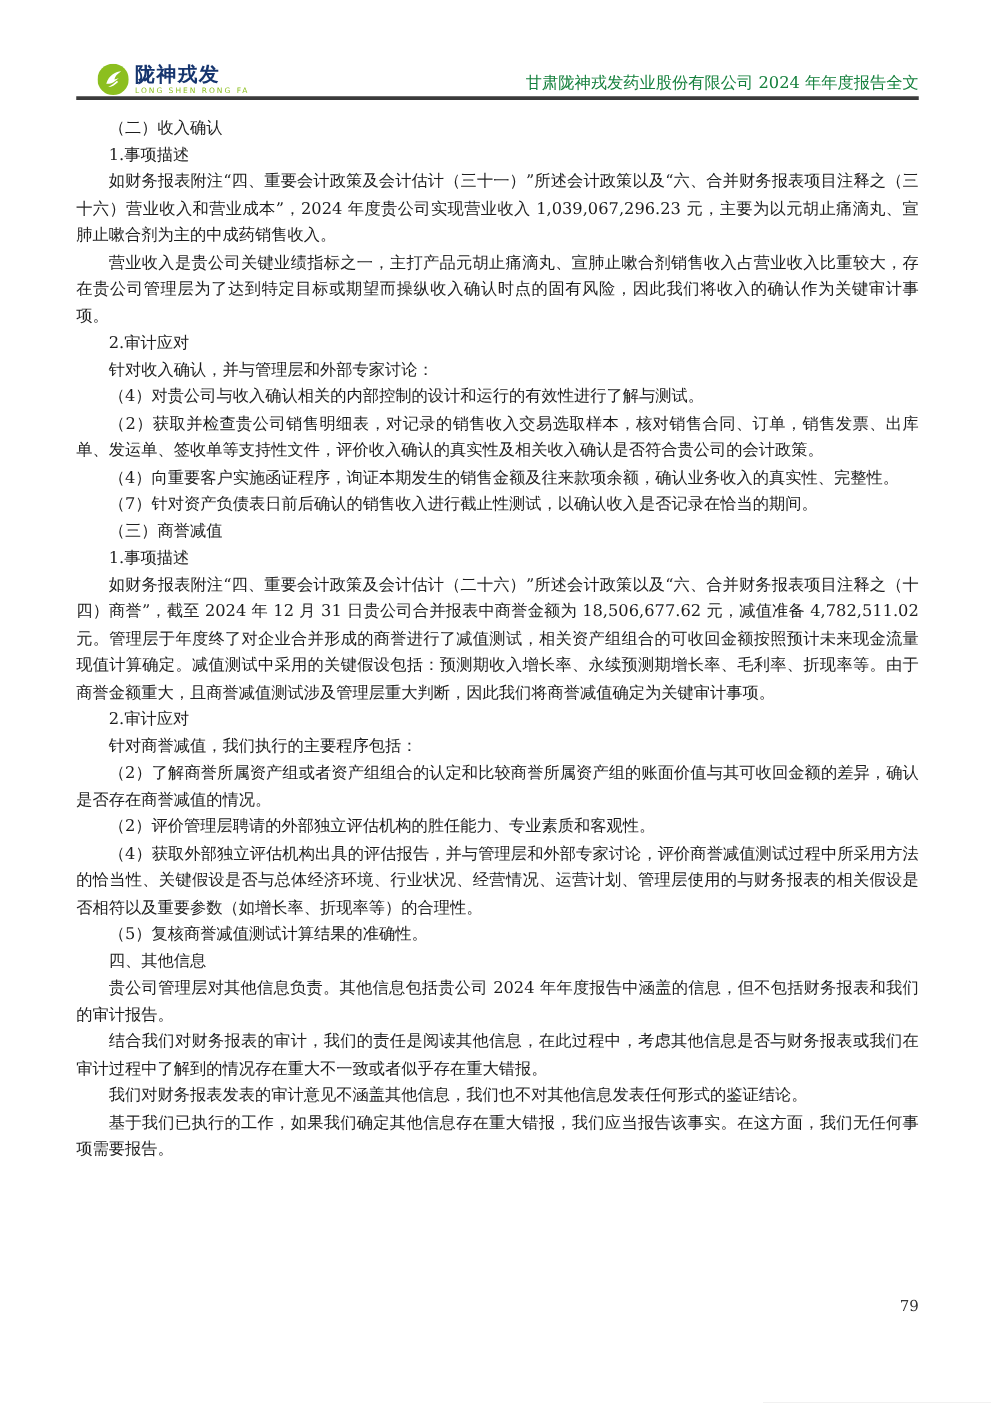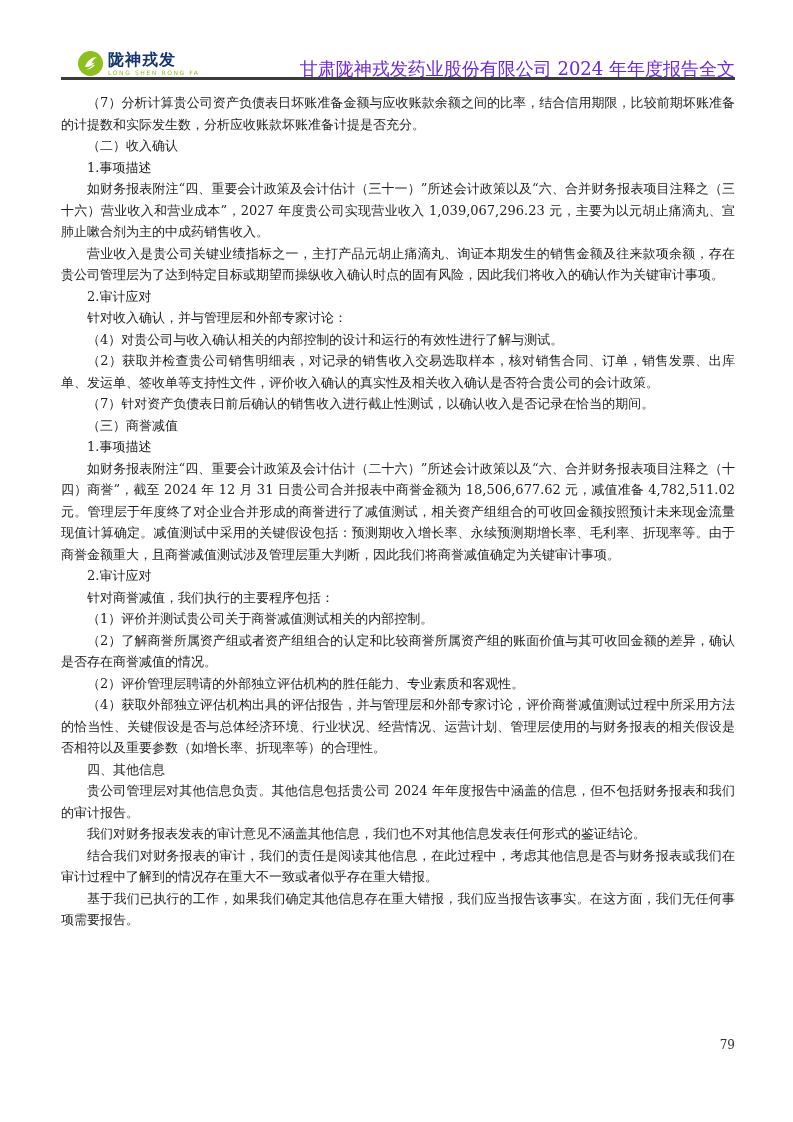--- a/index.html
+++ b/index.html
@@ -35,22 +35,22 @@
     font-size: 6px;
     color: #8cbf1f;
     letter-spacing: 1.6px;
     font-family: "DejaVu Sans", "Liberation Sans", sans-serif;
     white-space: nowrap;
   }
   .header-title {
     position: absolute;
     top: 57px;
     right: 58px;
-    font-size: 18px;
-    color: #6d28d9;
+    font-size: 13px;
+    color: #15803d;
     white-space: nowrap;
   }
   .header-rule {
     position: absolute;
     left: 61px;
     right: 58px;
     top: 77px;
     height: 3px;
     background: #3b3b3b;
   }
@@ -95,41 +95,41 @@
       <span class="logo-cn">陇神戎发</span>
       <span class="logo-en">LONG SHEN RONG FA</span>
     </div>
   </div>
 
   <div class="header-title">甘肃陇神戎发药业股份有限公司 2024 年年度报告全文</div>
 
   <div class="header-rule"></div>
 
   <div class="doc-body">
-      <p>（7）分析计算贵公司资产负债表日坏账准备金额与应收账款余额之间的比率，结合信用期限，比较前期坏账准备的计提数和实际发生数，分析应收账款坏账准备计提是否充分。</p>
       <p>（二）收入确认</p>
       <p>1.事项描述</p>
-      <p>如财务报表附注“四、重要会计政策及会计估计（三十一）”所述会计政策以及“六、合并财务报表项目注释之（三十六）营业收入和营业成本”，2027 年度贵公司实现营业收入 1,039,067,296.23 元，主要为以元胡止痛滴丸、宣肺止嗽合剂为主的中成药销售收入。</p>
-      <p>营业收入是贵公司关键业绩指标之一，主打产品元胡止痛滴丸、询证本期发生的销售金额及往来款项余额，存在贵公司管理层为了达到特定目标或期望而操纵收入确认时点的固有风险，因此我们将收入的确认作为关键审计事项。</p>
+      <p>如财务报表附注“四、重要会计政策及会计估计（三十一）”所述会计政策以及“六、合并财务报表项目注释之（三十六）营业收入和营业成本”，2024 年度贵公司实现营业收入 1,039,067,296.23 元，主要为以元胡止痛滴丸、宣肺止嗽合剂为主的中成药销售收入。</p>
+      <p>营业收入是贵公司关键业绩指标之一，主打产品元胡止痛滴丸、宣肺止嗽合剂销售收入占营业收入比重较大，存在贵公司管理层为了达到特定目标或期望而操纵收入确认时点的固有风险，因此我们将收入的确认作为关键审计事项。</p>
       <p>2.审计应对</p>
       <p>针对收入确认，并与管理层和外部专家讨论：</p>
       <p>（4）对贵公司与收入确认相关的内部控制的设计和运行的有效性进行了解与测试。</p>
       <p>（2）获取并检查贵公司销售明细表，对记录的销售收入交易选取样本，核对销售合同、订单，销售发票、出库单、发运单、签收单等支持性文件，评价收入确认的真实性及相关收入确认是否符合贵公司的会计政策。</p>
+      <p>（4）向重要客户实施函证程序，询证本期发生的销售金额及往来款项余额，确认业务收入的真实性、完整性。</p>
       <p>（7）针对资产负债表日前后确认的销售收入进行截止性测试，以确认收入是否记录在恰当的期间。</p>
       <p>（三）商誉减值</p>
       <p>1.事项描述</p>
       <p>如财务报表附注“四、重要会计政策及会计估计（二十六）”所述会计政策以及“六、合并财务报表项目注释之（十四）商誉”，截至 2024 年 12 月 31 日贵公司合并报表中商誉金额为 18,506,677.62 元，减值准备 4,782,511.02 元。管理层于年度终了对企业合并形成的商誉进行了减值测试，相关资产组组合的可收回金额按照预计未来现金流量现值计算确定。减值测试中采用的关键假设包括：预测期收入增长率、永续预测期增长率、毛利率、折现率等。由于商誉金额重大，且商誉减值测试涉及管理层重大判断，因此我们将商誉减值确定为关键审计事项。</p>
       <p>2.审计应对</p>
       <p>针对商誉减值，我们执行的主要程序包括：</p>
-      <p>（1）评价并测试贵公司关于商誉减值测试相关的内部控制。</p>
       <p>（2）了解商誉所属资产组或者资产组组合的认定和比较商誉所属资产组的账面价值与其可收回金额的差异，确认是否存在商誉减值的情况。</p>
       <p>（2）评价管理层聘请的外部独立评估机构的胜任能力、专业素质和客观性。</p>
       <p>（4）获取外部独立评估机构出具的评估报告，并与管理层和外部专家讨论，评价商誉减值测试过程中所采用方法的恰当性、关键假设是否与总体经济环境、行业状况、经营情况、运营计划、管理层使用的与财务报表的相关假设是否相符以及重要参数（如增长率、折现率等）的合理性。</p>
+      <p>（5）复核商誉减值测试计算结果的准确性。</p>
       <p>四、其他信息</p>
       <p>贵公司管理层对其他信息负责。其他信息包括贵公司 2024 年年度报告中涵盖的信息，但不包括财务报表和我们的审计报告。</p>
+      <p>结合我们对财务报表的审计，我们的责任是阅读其他信息，在此过程中，考虑其他信息是否与财务报表或我们在审计过程中了解到的情况存在重大不一致或者似乎存在重大错报。</p>
       <p>我们对财务报表发表的审计意见不涵盖其他信息，我们也不对其他信息发表任何形式的鉴证结论。</p>
-      <p>结合我们对财务报表的审计，我们的责任是阅读其他信息，在此过程中，考虑其他信息是否与财务报表或我们在审计过程中了解到的情况存在重大不一致或者似乎存在重大错报。</p>
       <p>基于我们已执行的工作，如果我们确定其他信息存在重大错报，我们应当报告该事实。在这方面，我们无任何事项需要报告。</p>
     </div>
 
   <div class="page-number">79</div>
 
 </div>
 
 </body></html>

